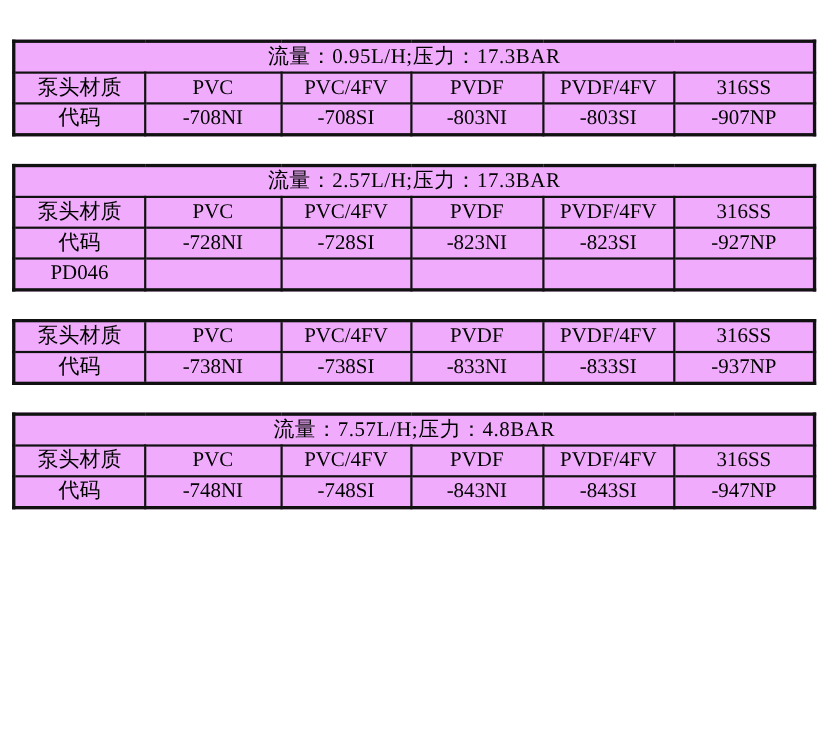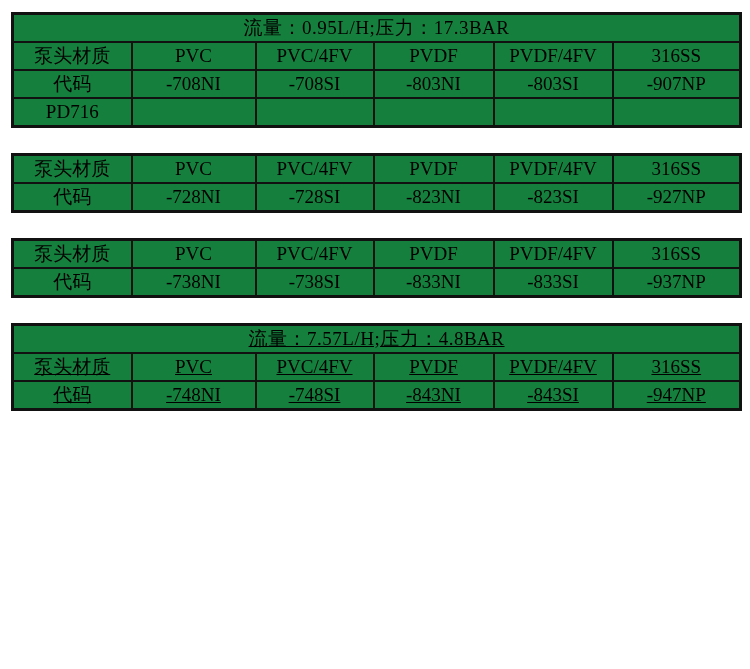--- a/index.html
+++ b/index.html
@@ -14,25 +14,25 @@
     color: #000000;
   }
   .page {
     padding: 12px 10px 4px 11px;
   }
   table.spec-table {
     border-collapse: collapse;
     table-layout: fixed;
     width: 728px;
     margin-bottom: 25px;
-    background: #15803d;
+    background: #f0abfc;
+    margin-top: 24px;
   }
   table.spec-table:last-child {
     margin-bottom: 0;
-    text-decoration: underline;
   }
   table.spec-table td {
     border: 2px solid #111111;
     height: 26px;
     text-align: center;
     vertical-align: middle;
     font-size: 19px;
     line-height: 1.1;
     padding: 0 2px;
     overflow: hidden;
@@ -79,56 +79,59 @@
         <td>316SS</td>
       </tr>
       <tr>
         <td>代码</td>
         <td>-708NI</td>
         <td>-708SI</td>
         <td>-803NI</td>
         <td>-803SI</td>
         <td>-907NP</td>
       </tr>
-      <tr>
-        <td>PD716</td>
-        <td></td>
-        <td></td>
-        <td></td>
-        <td></td>
-        <td></td>
-      </tr>
     </tbody>
   </table>
 
   <table class="spec-table">
     <colgroup>
         <col class="c1">
         <col class="c2">
         <col class="c3">
         <col class="c4">
         <col class="c5">
         <col class="c6">
       </colgroup>
     <tbody>
+      <tr>
+        <td class="title-cell" colspan="6">流量：2.57L/H;压力：17.3BAR</td>
+      </tr>
       <tr>
         <td>泵头材质</td>
         <td>PVC</td>
         <td>PVC/4FV</td>
         <td>PVDF</td>
         <td>PVDF/4FV</td>
         <td>316SS</td>
       </tr>
       <tr>
         <td>代码</td>
         <td>-728NI</td>
         <td>-728SI</td>
         <td>-823NI</td>
         <td>-823SI</td>
         <td>-927NP</td>
+      </tr>
+      <tr>
+        <td>PD046</td>
+        <td></td>
+        <td></td>
+        <td></td>
+        <td></td>
+        <td></td>
       </tr>
     </tbody>
   </table>
 
   <table class="spec-table">
     <colgroup>
         <col class="c1">
         <col class="c2">
         <col class="c3">
         <col class="c4">

